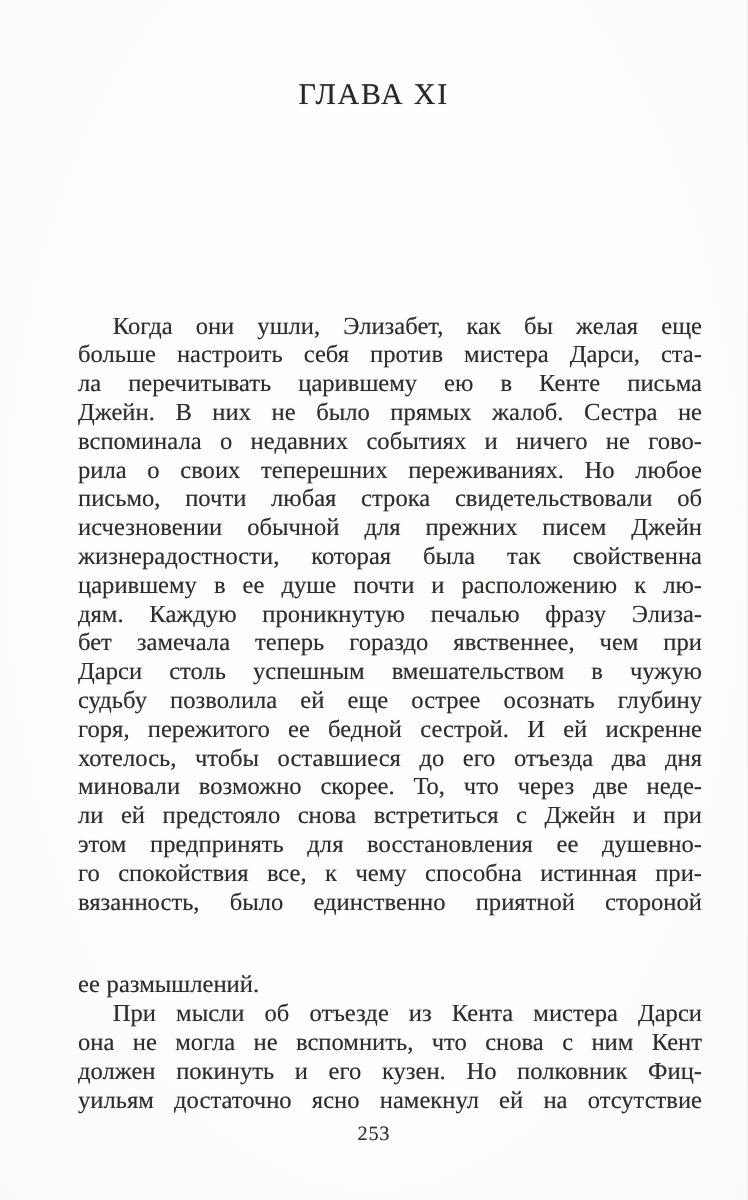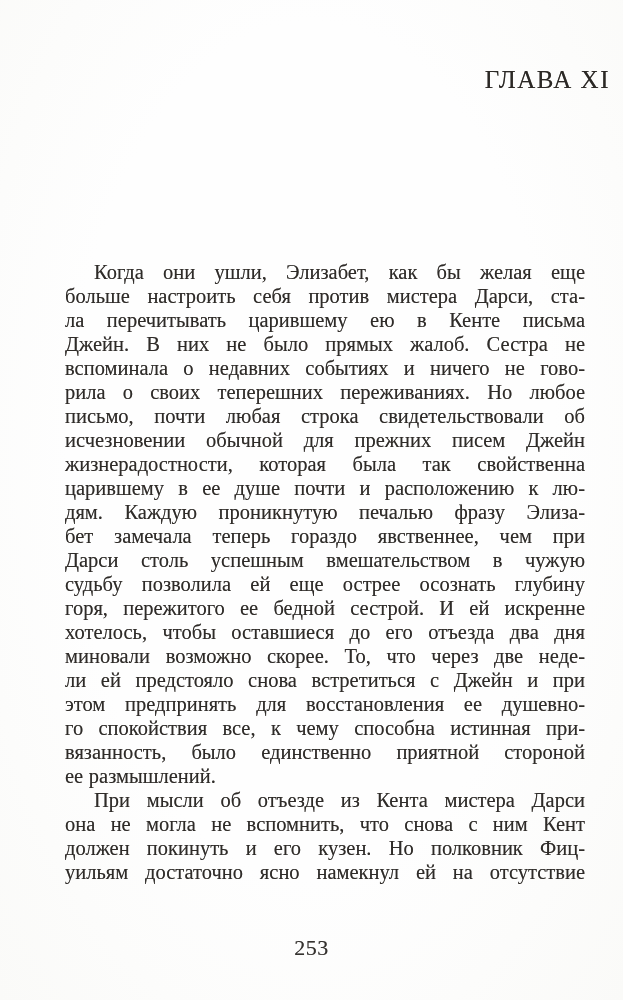--- a/index.html
+++ b/index.html
@@ -15,22 +15,22 @@
     margin: 0 auto;
     background: radial-gradient(ellipse at 50% 45%, #fefefe 55%, #fafaf8 100%);
     overflow: hidden;
     font-family: "Liberation Serif", "DejaVu Serif", serif;
   }
 
   .chapter-title {
     position: absolute;
     top: 66px;
     left: 0;
-    right: 13px;
-    text-align: right;
+    right: 0;
+    text-align: center;
     font-size: 25px;
     font-weight: 500;
     letter-spacing: 1.5px;
     color: #2b2825;
     text-shadow: 0 0 0.6px rgba(43, 40, 37, 0.55);
     font-family: "Liberation Serif", "DejaVu Serif", serif;
   }
 
   .body-text {
     position: absolute;
@@ -49,29 +49,30 @@
     text-align: justify;
     text-align-last: justify;
     white-space: normal;
     word-spacing: 0.5px;
   }
 
   .line.first { text-indent: 29px; }
 
   .line.para-last {
     text-align-last: left;
+    margin-top: 45px;
   }
 
   .page-number {
     position: absolute;
     top: 935px;
     left: 0;
     right: 0;
     text-align: center;
-    font-size: 22px;
+    font-size: 17px;
     color: #35322f;
     text-shadow: 0 0 0.6px rgba(53, 50, 47, 0.5);
     letter-spacing: 0.5px;
   }
 </style>
 </head>
 <body>
 
 <div class="page">
   <h1 class="chapter-title">ГЛАВА XI</h1>

